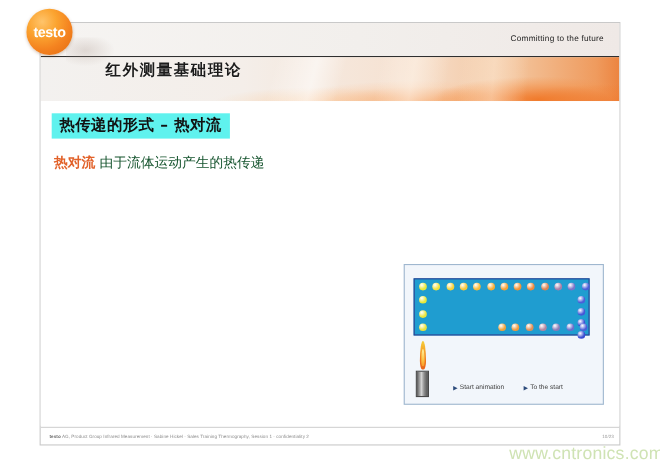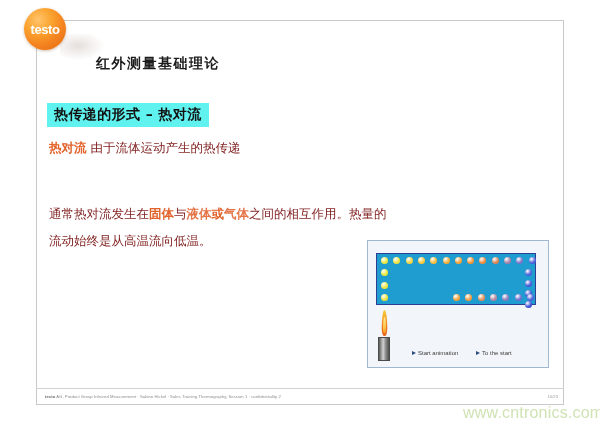--- a/index.html
+++ b/index.html
@@ -125,21 +125,21 @@
   }
   .para-2 {
     position: absolute; left: 12px; top: 108px;
     width: 345px;
     font-size: 12.5px; line-height: 27px;
     font-family: "DejaVu Sans", sans-serif;
     color: #141414;
   }
   .hl-orange { color: #e2622a; font-weight: bold; margin-top: 25px; }
   .hl-salmon { color: #e4764a; font-weight: bold; }
-  .hl-plain  { color: #7f1d1d; }
+  .hl-plain  { color: #14532d; }
 
   
   .anim-panel {
     position: absolute; left: 330px; top: 148px;
     width: 182px; height: 128px;
     background: #f2f6fb;
     border: 1px solid #9fb7cf;
   }
   .vessel {
     position: absolute; left: 8px; top: 12px;
@@ -208,40 +208,46 @@
     letter-spacing: .2px; white-space: nowrap; margin-left: 43px;
   }
 </style>
 </head>
 <body>
 
 <div id="slide">
 
   <div class="page-border"></div>
 
+  <div class="header">
+    <div class="header-sky"></div>
+    <div class="header-rule"></div>
+    <div class="header-flames"></div>
+    <div class="header-wisps"></div>
+    <div class="tagline">Committing to the future</div>
+  </div>
 
   <div class="logo-shadow"></div>
   <div class="logo">
     <span class="logo-text">testo</span>
   </div>
 
   <div class="slide-title">红外测量基础理论</div>
 
   <div class="body-area">
 
     <div class="subtitle-bar">
       <span class="subtitle-text">热传递的形式 – 热对流</span>
     </div>
 
     <div class="para-1">
       <span class="hl-orange">热对流</span>
       <span class="hl-plain">由于流体运动产生的热传递</span>
     </div>
 
-    <div class="para-2"><span class="hl-plain">通常热对流发生在</span><span class="hl-orange">固体</span><span class="hl-plain">与</span><span class="hl-salmon">液体</span><span class="hl-orange">或</span><span class="hl-salmon">气体</span><span class="hl-plain">之间的相互作用。热量的流动始终是从高温流向低温。</span></div>
 
     <div class="anim-panel">
       <div class="vessel">
         <div id="dots-host">
             <div class="dot" style="left: 4px; top: 3px; background: radial-gradient(circle at 35% 30%, rgb(255, 255, 255) 0%, rgb(232, 232, 58) 58%, rgb(232, 232, 58) 100%);"></div>
             <div class="dot" style="left: 16.3px; top: 3px; background: radial-gradient(circle at 35% 30%, rgb(255, 255, 255) 0%, rgb(242, 226, 60) 58%, rgb(242, 226, 60) 100%);"></div>
             <div class="dot" style="left: 28.6px; top: 3px; background: radial-gradient(circle at 35% 30%, rgb(255, 255, 255) 0%, rgb(245, 210, 58) 58%, rgb(245, 210, 58) 100%);"></div>
             <div class="dot" style="left: 40.9px; top: 3px; background: radial-gradient(circle at 35% 30%, rgb(255, 255, 255) 0%, rgb(247, 199, 57) 58%, rgb(247, 199, 57) 100%);"></div>
             <div class="dot" style="left: 53.2px; top: 3px; background: radial-gradient(circle at 35% 30%, rgb(255, 255, 255) 0%, rgb(247, 187, 56) 58%, rgb(247, 187, 56) 100%);"></div>
             <div class="dot" style="left: 65.5px; top: 3px; background: radial-gradient(circle at 35% 30%, rgb(255, 255, 255) 0%, rgb(246, 173, 54) 58%, rgb(246, 173, 54) 100%);"></div>

